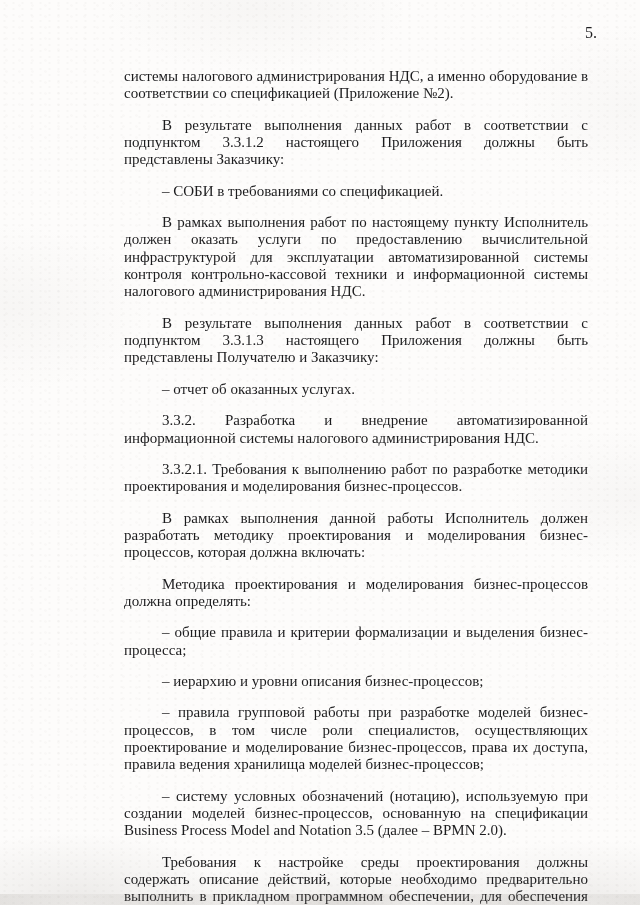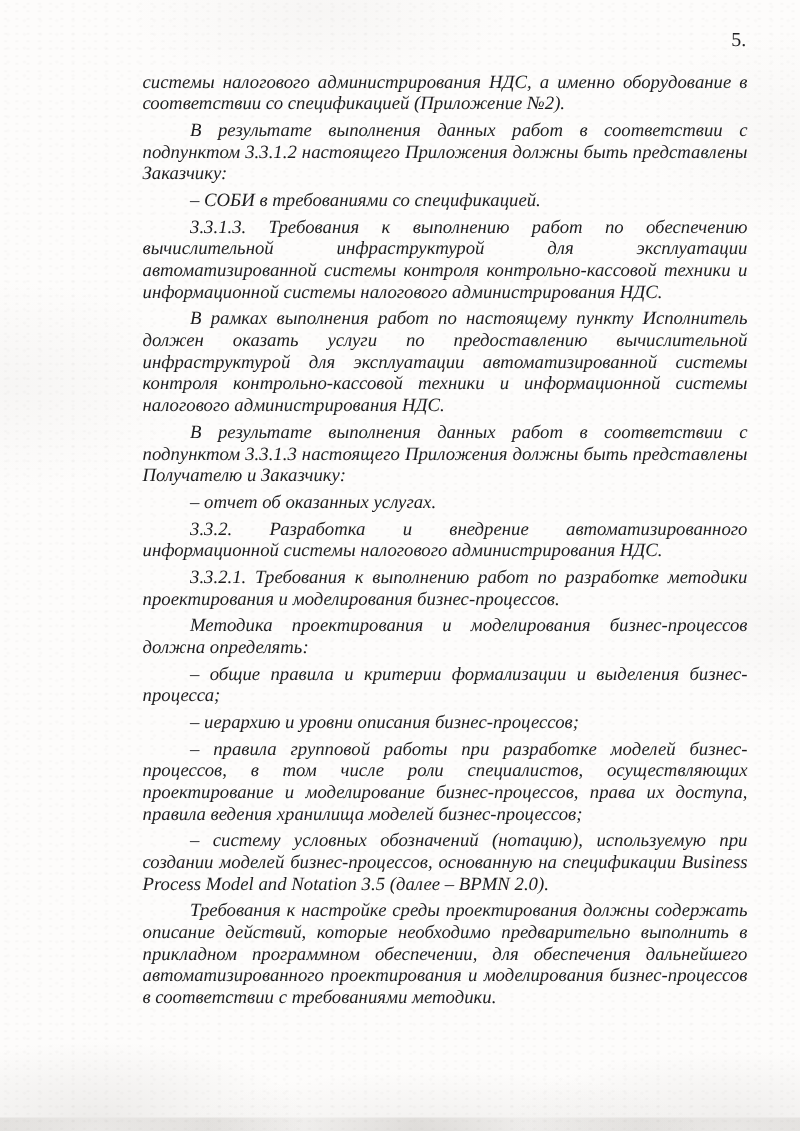--- a/index.html
+++ b/index.html
@@ -42,23 +42,22 @@
     position: absolute;
     left: 110px;
     top: 54px;
     width: 492px;
     font-size: 15px;
     line-height: 17.35px;
     color: #1c1c1e;
     text-align: justify;
   }
   .para {
-    margin: 4px;
+    margin: 14px;
     text-indent: 38px;
-    font-style: italic;
   }
   .para.no-indent {
     text-indent: 0;
   }
   
   .scan-bottom {
     position: absolute;
     left: 0;
     bottom: 0;
     width: 640px;
@@ -80,26 +79,26 @@
 <body>
 
 <div class="scan-noise"></div>
 
 <div class="page-number">5.</div>
 
 <div class="content">
   <p class="para no-indent">системы налогового администрирования НДС, а именно оборудование в соответствии со спецификацией (Приложение №2).</p>
   <p class="para">В результате выполнения данных работ в соответствии с подпунктом 3.3.1.2 настоящего Приложения должны быть представлены Заказчику:</p>
   <p class="para">– СОБИ в требованиями со спецификацией.</p>
-  <p class="para">3.3.1.3. Требования к выполнению работ по обеспечению вычислительной инфраструктурой для эксплуатации автоматизированной системы контроля контрольно-кассовой техники и информационной системы налогового администрирования НДС.</p>
   <p class="para">В рамках выполнения работ по настоящему пункту Исполнитель должен оказать услуги по предоставлению вычислительной инфраструктурой для эксплуатации автоматизированной системы контроля контрольно-кассовой техники и информационной системы налогового администрирования НДС.</p>
   <p class="para">В результате выполнения данных работ в соответствии с подпунктом 3.3.1.3 настоящего Приложения должны быть представлены Получателю и Заказчику:</p>
   <p class="para">– отчет об оказанных услугах.</p>
-  <p class="para">3.3.2. Разработка и внедрение автоматизированного информационной системы налогового администрирования НДС.</p>
+  <p class="para">3.3.2. Разработка и внедрение автоматизированной информационной системы налогового администрирования НДС.</p>
   <p class="para">3.3.2.1. Требования к выполнению работ по разработке методики проектирования и моделирования бизнес-процессов.</p>
+  <p class="para">В рамках выполнения данной работы Исполнитель должен разработать методику проектирования и моделирования бизнес-процессов, которая должна включать:</p>
   <p class="para">Методика проектирования и моделирования бизнес-процессов должна определять:</p>
   <p class="para">– общие правила и критерии формализации и выделения бизнес-процесса;</p>
   <p class="para">– иерархию и уровни описания бизнес-процессов;</p>
   <p class="para">– правила групповой работы при разработке моделей бизнес-процессов, в том числе роли специалистов, осуществляющих проектирование и моделирование бизнес-процессов, права их доступа, правила ведения хранилища моделей бизнес-процессов;</p>
   <p class="para">– систему условных обозначений (нотацию), используемую при создании моделей бизнес-процессов, основанную на спецификации Business Process Model and Notation 3.5 (далее – BPMN 2.0).</p>
   <p class="para">Требования к настройке среды проектирования должны содержать описание действий, которые необходимо предварительно выполнить в прикладном программном обеспечении, для обеспечения дальнейшего автоматизированного проектирования и моделирования бизнес-процессов в соответствии с требованиями методики.</p>
 </div>
 
 <div class="scan-bottom"></div>
 

